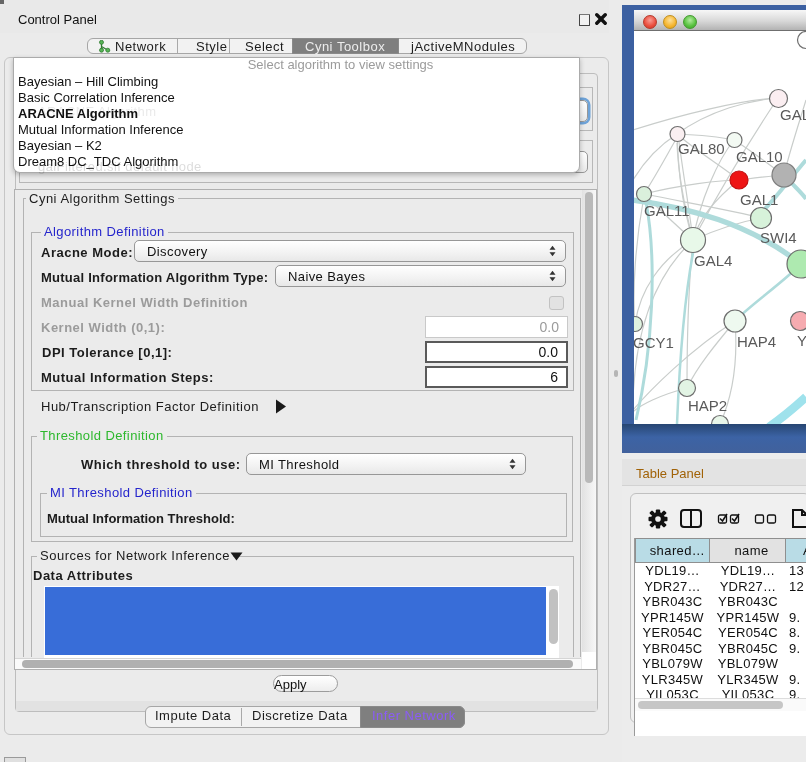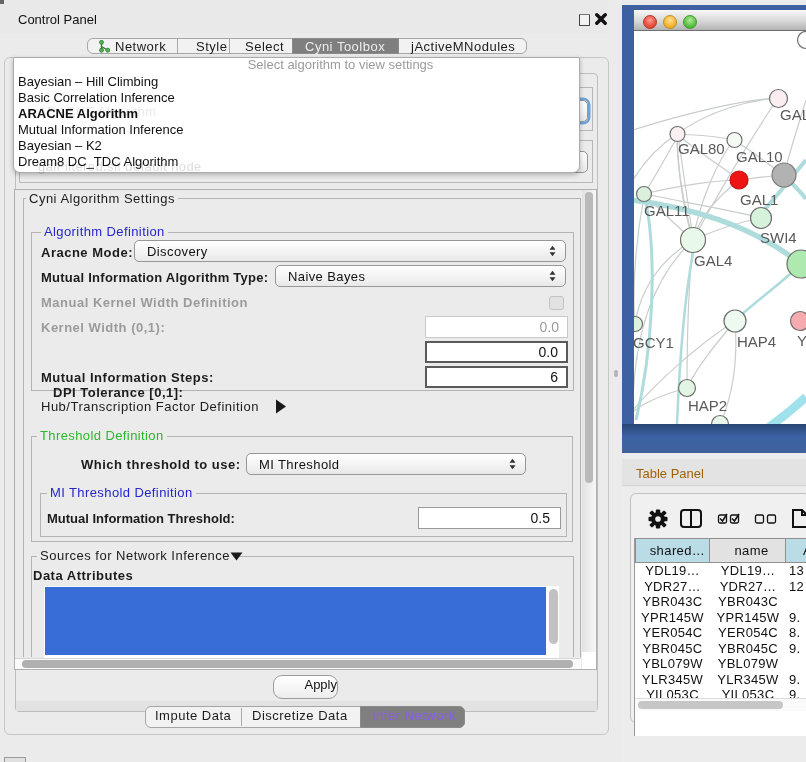--- a/index.html
+++ b/index.html
@@ -85,21 +85,21 @@
         <path d="M4 12 L7.4 7.4 L0.6 7.4 Z" fill="#333"></path>
       </svg>
 </div>
 
 <div class="abs lbl b gray" style="left:41px;top:295px;">Manual Kernel Width Definition</div>
 <div class="abs" style="left:549px;top:296px;width:13px;height:12px;background:#e2e2e2;border:1px solid #c2c2c2;border-radius:3px;"></div>
 
 <div class="abs lbl b gray" style="left:41px;top:320px;">Kernel Width (0,1):</div>
 <div class="inp gray" style="left:425px;top:316px;width:143px;height:22px;border:1px solid #c9c9c9;line-height:20px;padding-right:8px;color:#a8a8a8;">0.0</div>
 
-<div class="abs lbl b" style="left:53px;top:345px;margin-top:40px;">DPI Tolerance [0,1]:</div>
+<div class="abs lbl b" style="left:42px;top:345px;">DPI Tolerance [0,1]:</div>
 <div class="inp" style="left:425px;top:341px;width:143px;height:22px;border:2px solid #5a5a5a;line-height:18px;padding-right:8px;">0.0</div>
 
 <div class="abs lbl b" style="left:41px;top:370px;">Mutual Information Steps:</div>
 <div class="inp" style="left:425px;top:366px;width:143px;height:22px;border:2px solid #5a5a5a;line-height:18px;padding-right:8px;">6</div>
 
 <div class="abs lbl" style="left:41px;top:399px;">Hub/Transcription Factor Definition</div>
 <svg class="abs" style="left:275px;top:399px;" width="12" height="15" viewBox="0 0 12 15">
       <path d="M1 0.5 L11 7.5 L1 14.5 Z" fill="#1a1a1a"></path>
     </svg>
 
@@ -111,21 +111,20 @@
   <div class="ctext">MI Threshold</div>
   <svg class="arr" viewBox="0 0 8 12">
         <path d="M4 0 L7.4 4.6 L0.6 4.6 Z" fill="#333"></path>
         <path d="M4 12 L7.4 7.4 L0.6 7.4 Z" fill="#333"></path>
       </svg>
 </div>
 
 <div class="gbox" style="left:40px;top:493px;width:527px;height:44px;"></div>
 <div class="gtitle" style="left:47px;top:485px;color:#2525cc;">MI Threshold Definition</div>
 <div class="abs lbl b" style="left:47px;top:511px;letter-spacing:0px;">Mutual Information Threshold:</div>
-<div class="inp" style="left:418px;top:507px;width:143px;height:22px;border:1px solid #999;line-height:20px;padding-right:10px;">0.5</div>
 
 <div class="abs" style="left:31px;top:556px;width:543px;height:101px;border:1px solid #b3b3b3;border-bottom:none;box-sizing:border-box;"></div>
 <div class="abs lbl" style="left:37px;top:548px;background:#ebebeb;padding:0 3px;">Sources for Network Inference</div>
 <svg class="abs" style="left:230px;top:552px;" width="13" height="9" viewBox="0 0 13 9">
       <path d="M0.5 0.5 L12.5 0.5 L6.5 8.5 Z" fill="#1a1a1a"></path>
     </svg>
 
 <div class="abs lbl b" style="left:33px;top:568px;">Data Attributes</div>
 
 <div class="abs" style="left:44px;top:586px;width:515px;height:72px;background:#fff;"></div>
@@ -133,21 +132,21 @@
 
 <div class="abs" style="left:549px;top:589px;width:9px;height:55px;background:#c1c1c1;border-radius:5px;"></div>
 
 <div class="abs" style="left:15px;top:658px;width:566px;height:11px;background:#fafafa;border-top:1px solid #d5d5d5;box-sizing:border-box;"></div>
 <div class="abs" style="left:22px;top:659.5px;width:551px;height:8px;background:#b0b0b0;border-radius:4px;"></div>
 
 <div class="abs" style="left:582px;top:190px;width:14px;height:479px;background:linear-gradient(90deg,#e2e2e2,#f7f7f7);"></div>
 <div class="abs" style="left:584.5px;top:192px;width:8px;height:291px;background:#b9b9b9;border-radius:4px;"></div>
 <div class="abs" style="left:582px;top:652px;width:14px;height:17px;background:#fff;"></div>
 
-<div class="abs" style="left:273px;top:675px;width:65px;height:24px;background:linear-gradient(#ffffff,#ededed);border:1px solid #9c9c9c;border-radius:9px;box-sizing:border-box;text-align:right;font-size:13px;color:#111;line-height:17px;">Apply</div>
+<div class="abs" style="left:273px;top:675px;width:65px;height:17px;background:linear-gradient(#ffffff,#ededed);border:1px solid #9c9c9c;border-radius:9px;box-sizing:border-box;text-align:left;font-size:13px;color:#111;line-height:17px;">Apply</div>
 
 <div id="bottabs" style="letter-spacing:0.55px;">
 <div class="abs" style="left:145px;top:706px;width:320px;height:22px;background:#f2f2f2;border:1px solid #a6a6a6;border-radius:6px;box-sizing:border-box;"></div>
 <div class="abs" style="left:360px;top:706px;width:105px;height:22px;background:#7f7f7f;border:1px solid #8a8a8a;border-radius:0 6px 6px 0;box-sizing:border-box;"></div>
 <div class="abs" style="left:241px;top:708px;width:1px;height:18px;background:#a9a9a9;"></div>
 <div class="abs lbl" style="left:155px;top:708px;">Impute Data</div>
 <div class="abs lbl" style="left:252px;top:708px;">Discretize Data</div>
 <div class="abs lbl" style="left:372px;top:708px;color:#8b5cf6;">Infer Network</div>
 </div>
 

